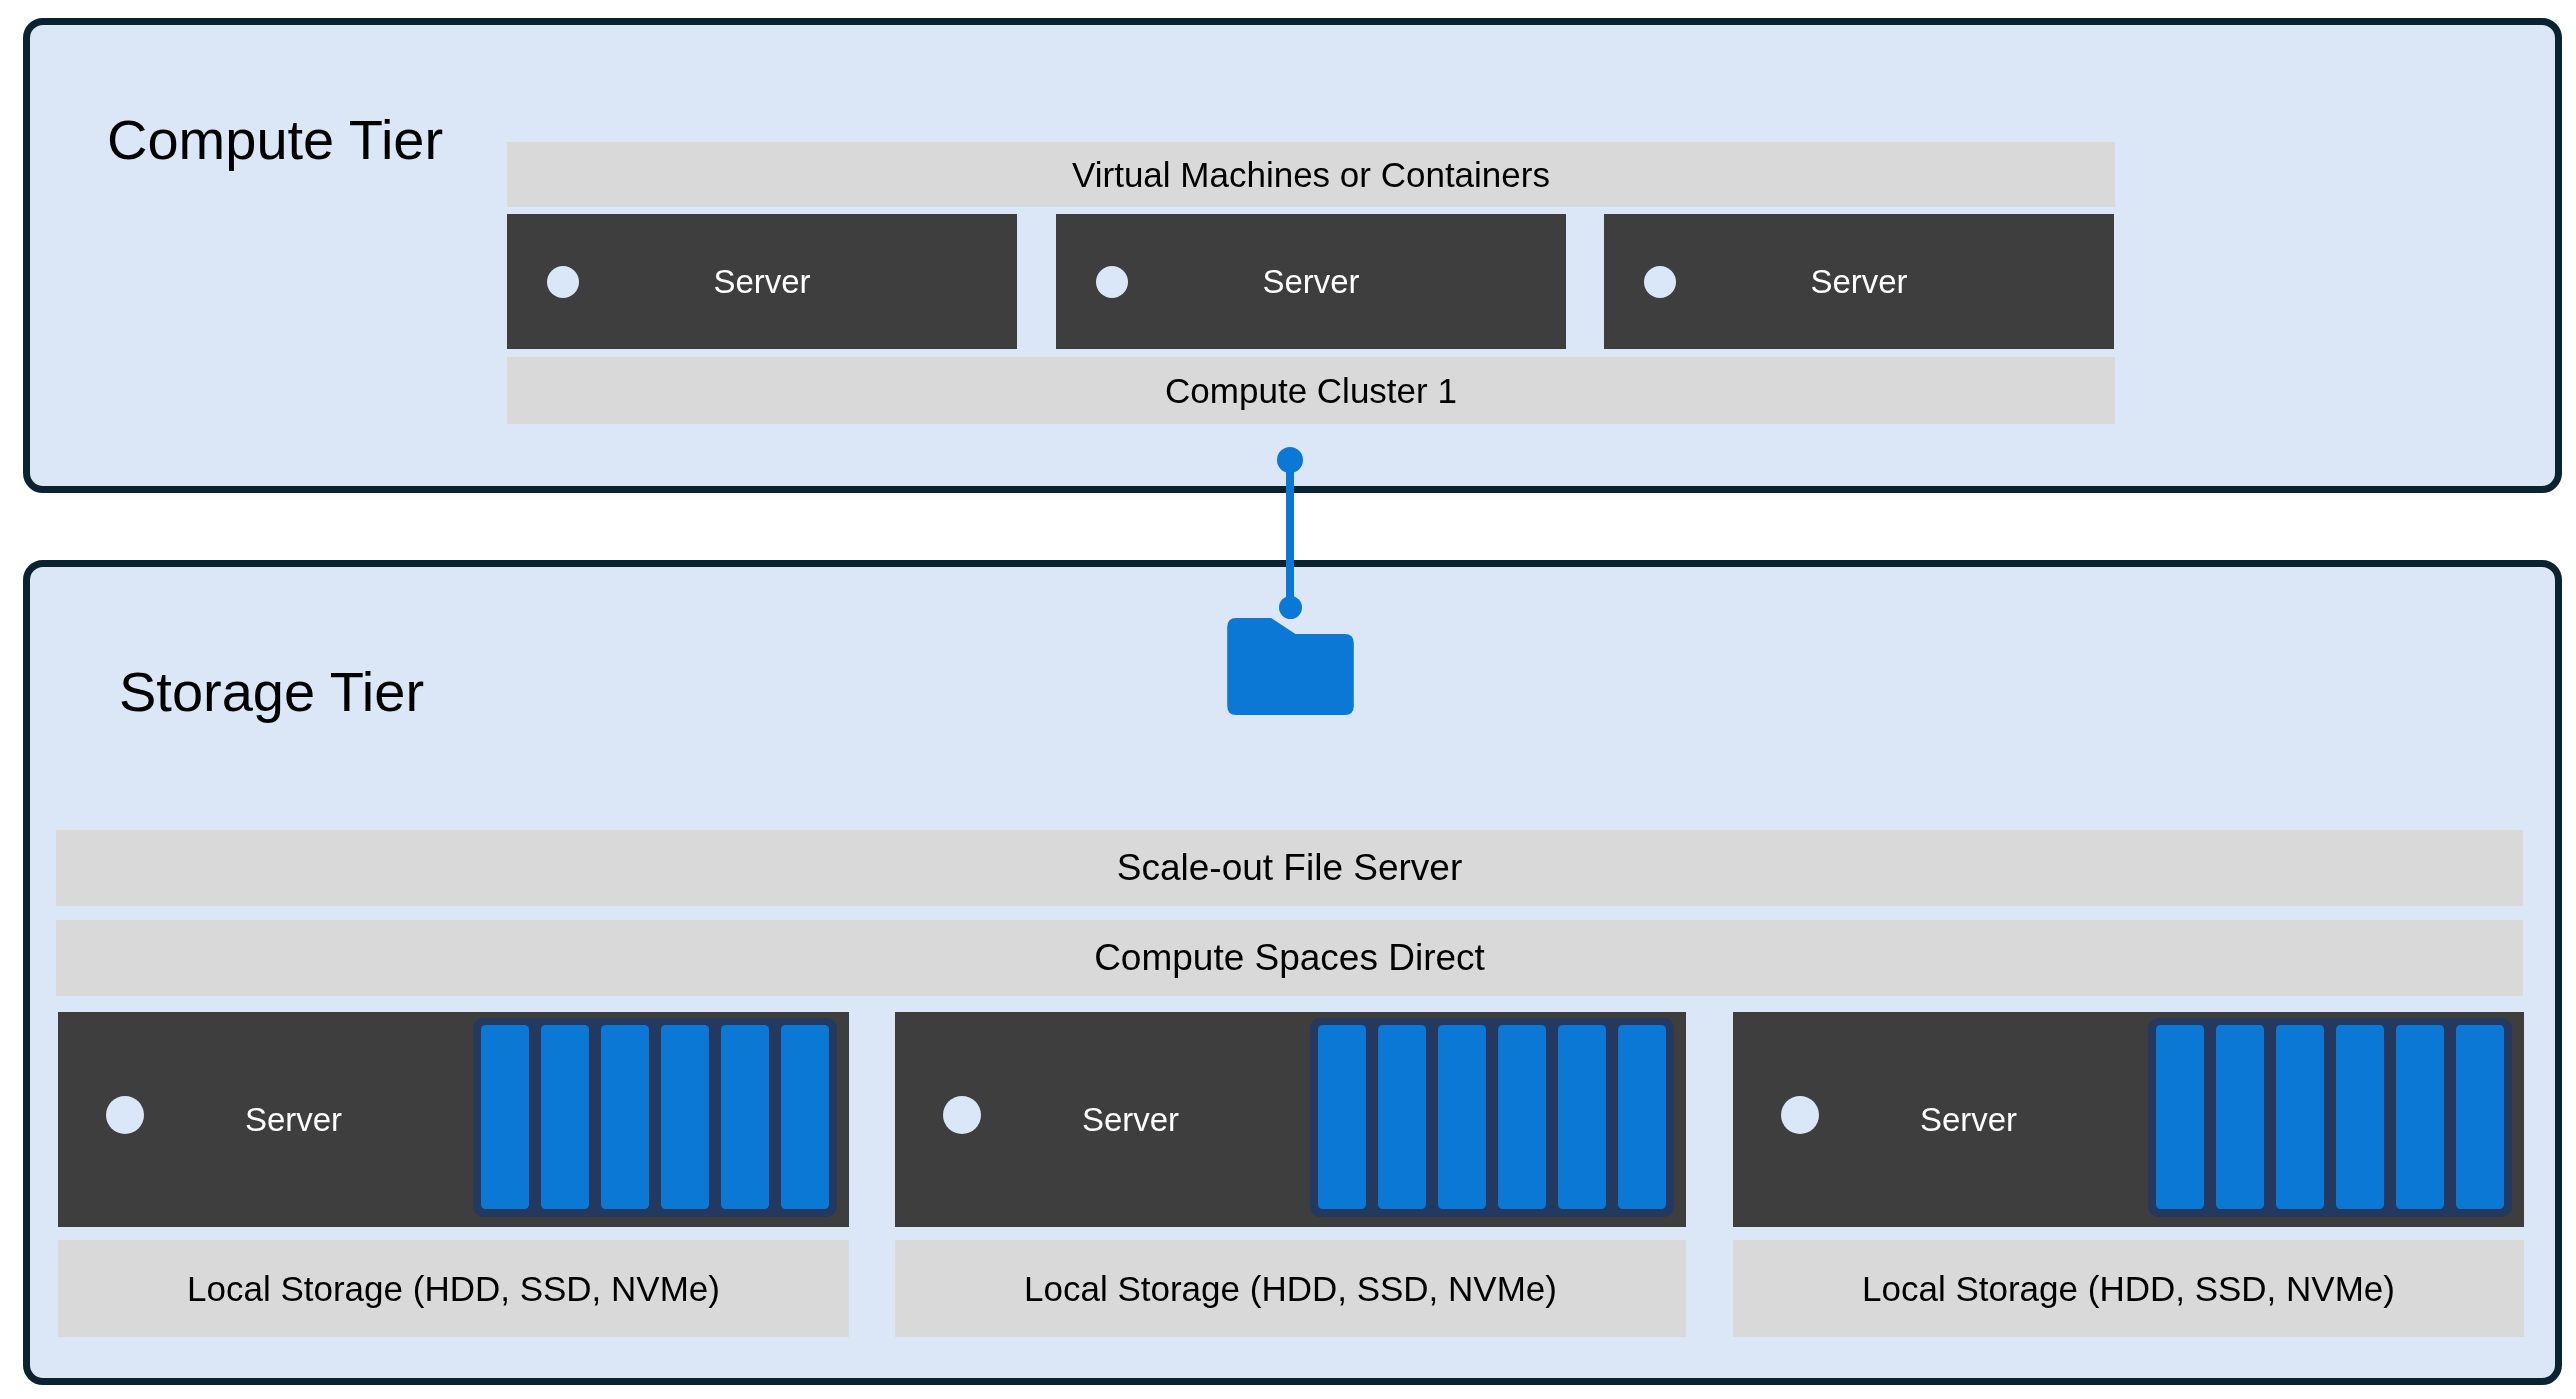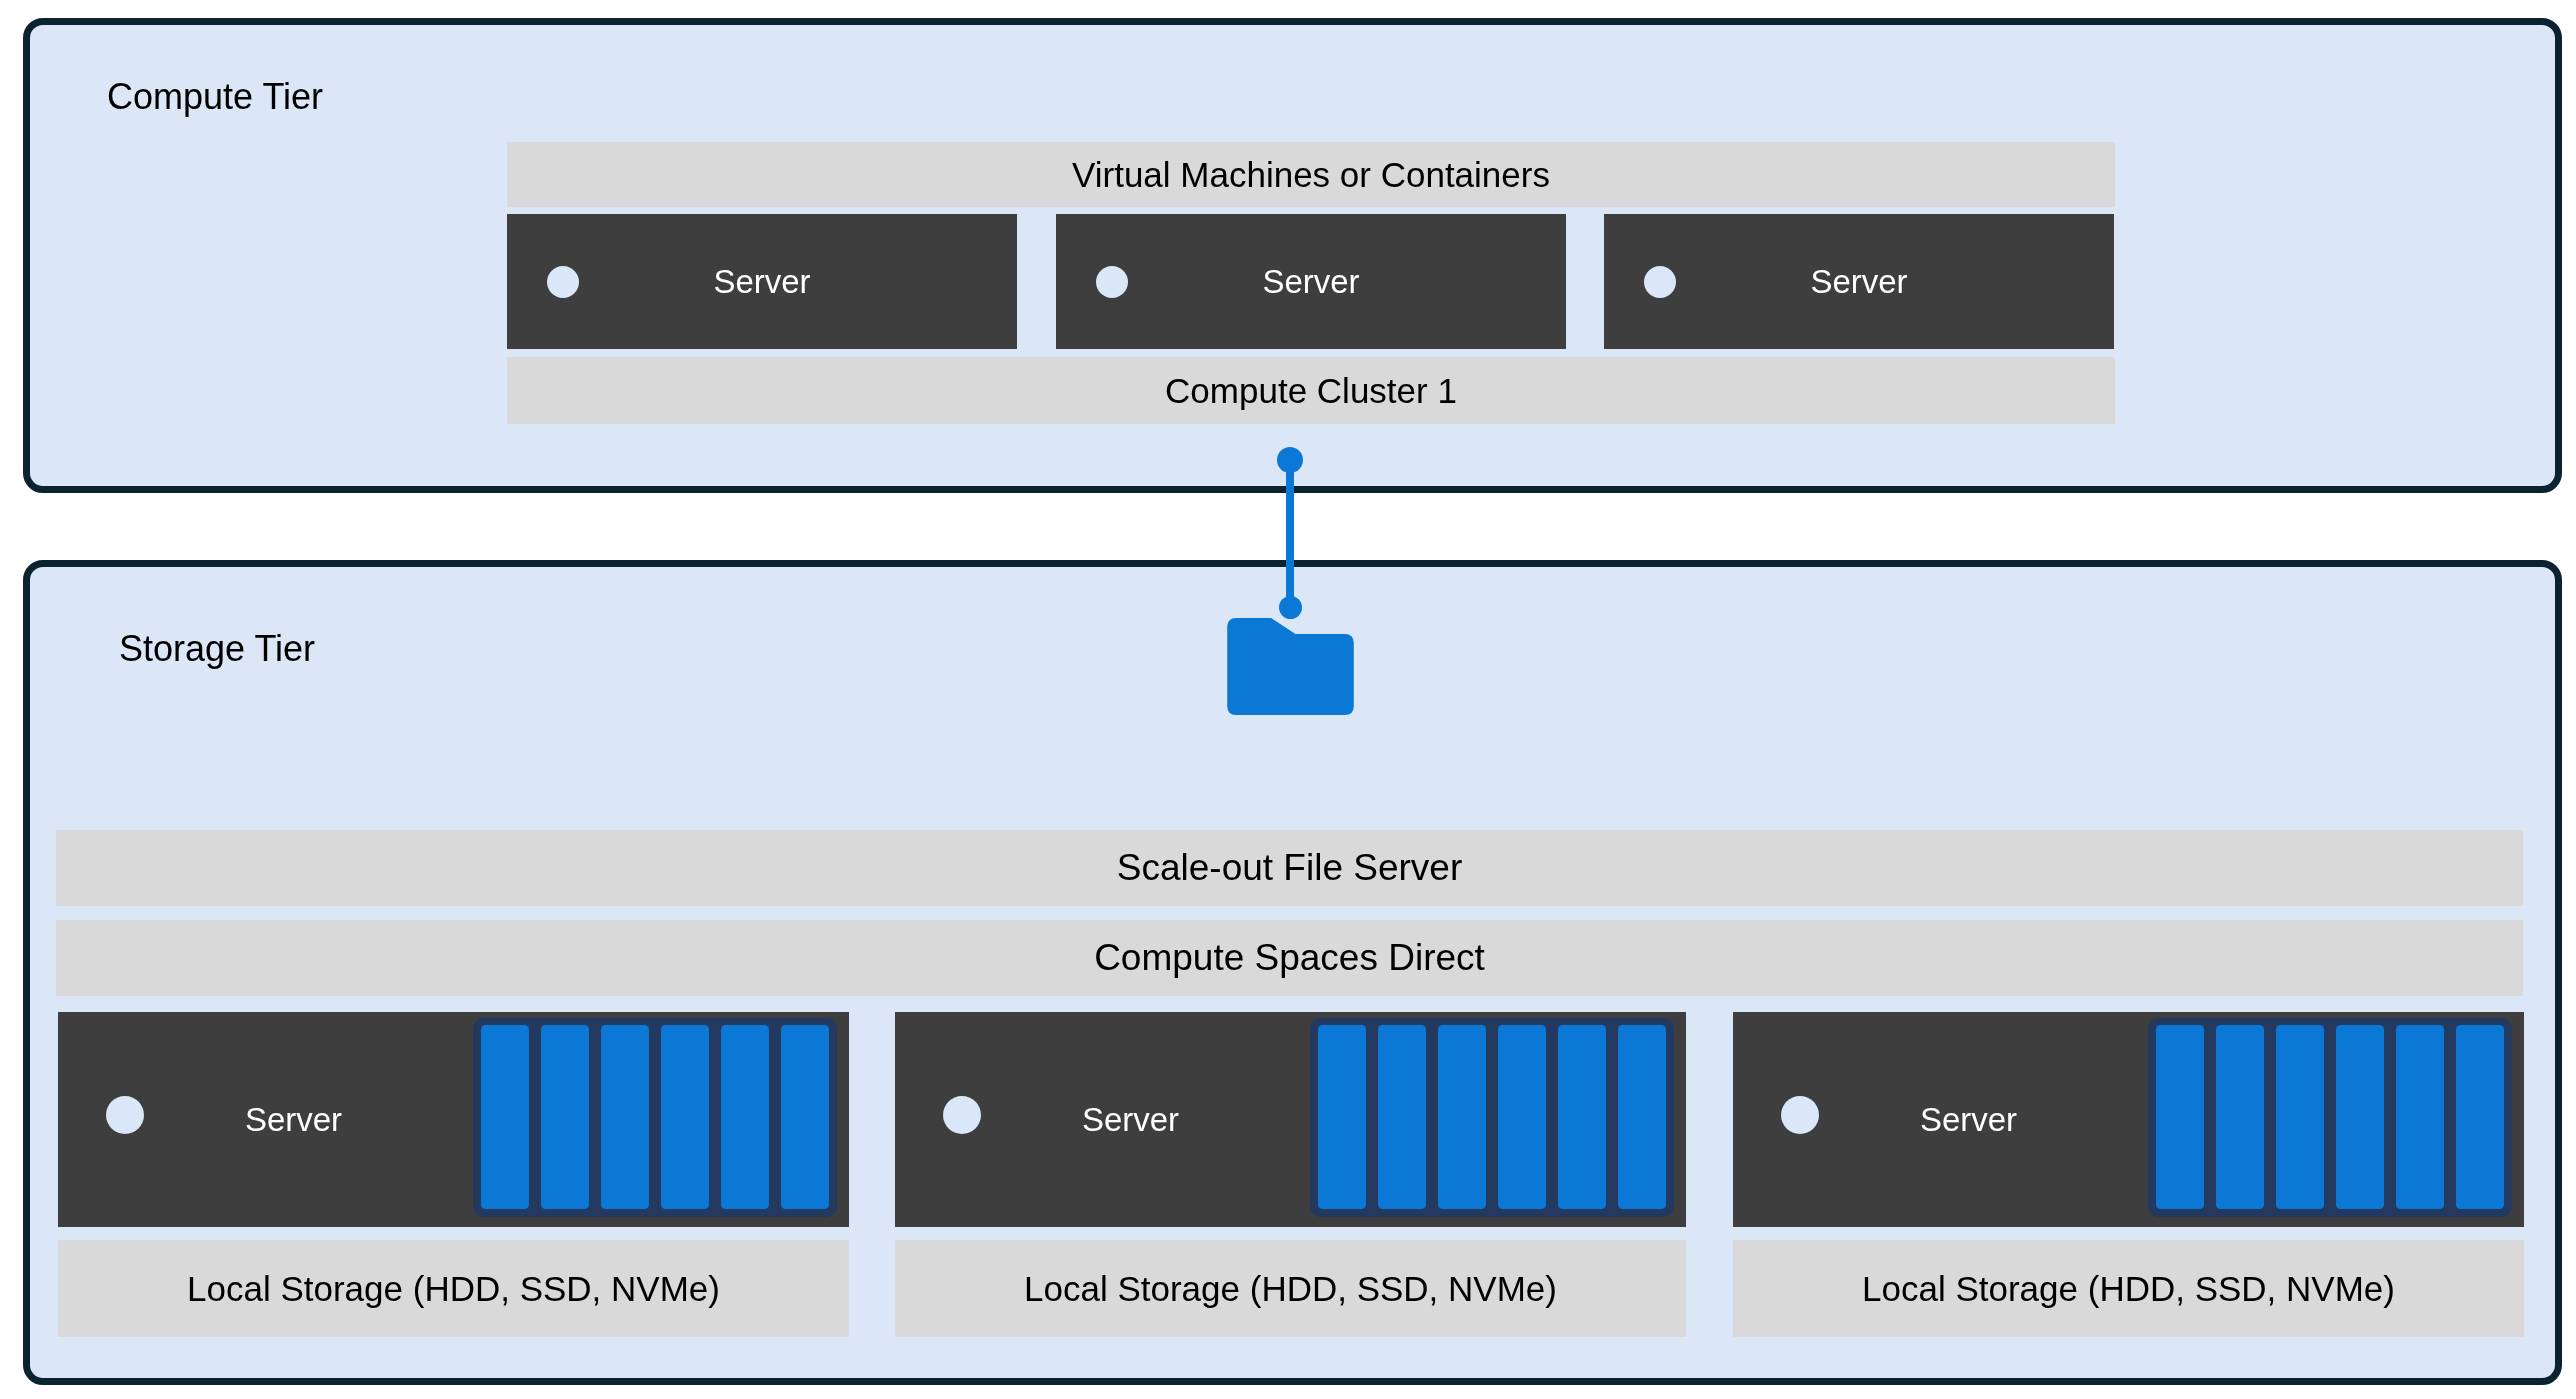--- a/index.html
+++ b/index.html
@@ -13,24 +13,25 @@
     overflow: hidden;
   }
   .abs { position: absolute; box-sizing: border-box; }
 
   .tier-box {
     border: 7.6px solid var(--tier-border, #0b2230);
     border-radius: 20px;
     background: var(--tier-bg, #dbe7f6);
   }
   .tier-title {
-    font-size: 36px;
+    font-size: 56px;
     line-height: 53px;
     color: #000;
     white-space: nowrap;
+    margin-top: 43px;
   }
   .gray-bar {
     background: var(--bar-bg, #d9d9d9);
     display: flex;
     align-items: center;
     justify-content: center;
     font-size: 37px;
     color: #000;
     white-space: nowrap;
   }

